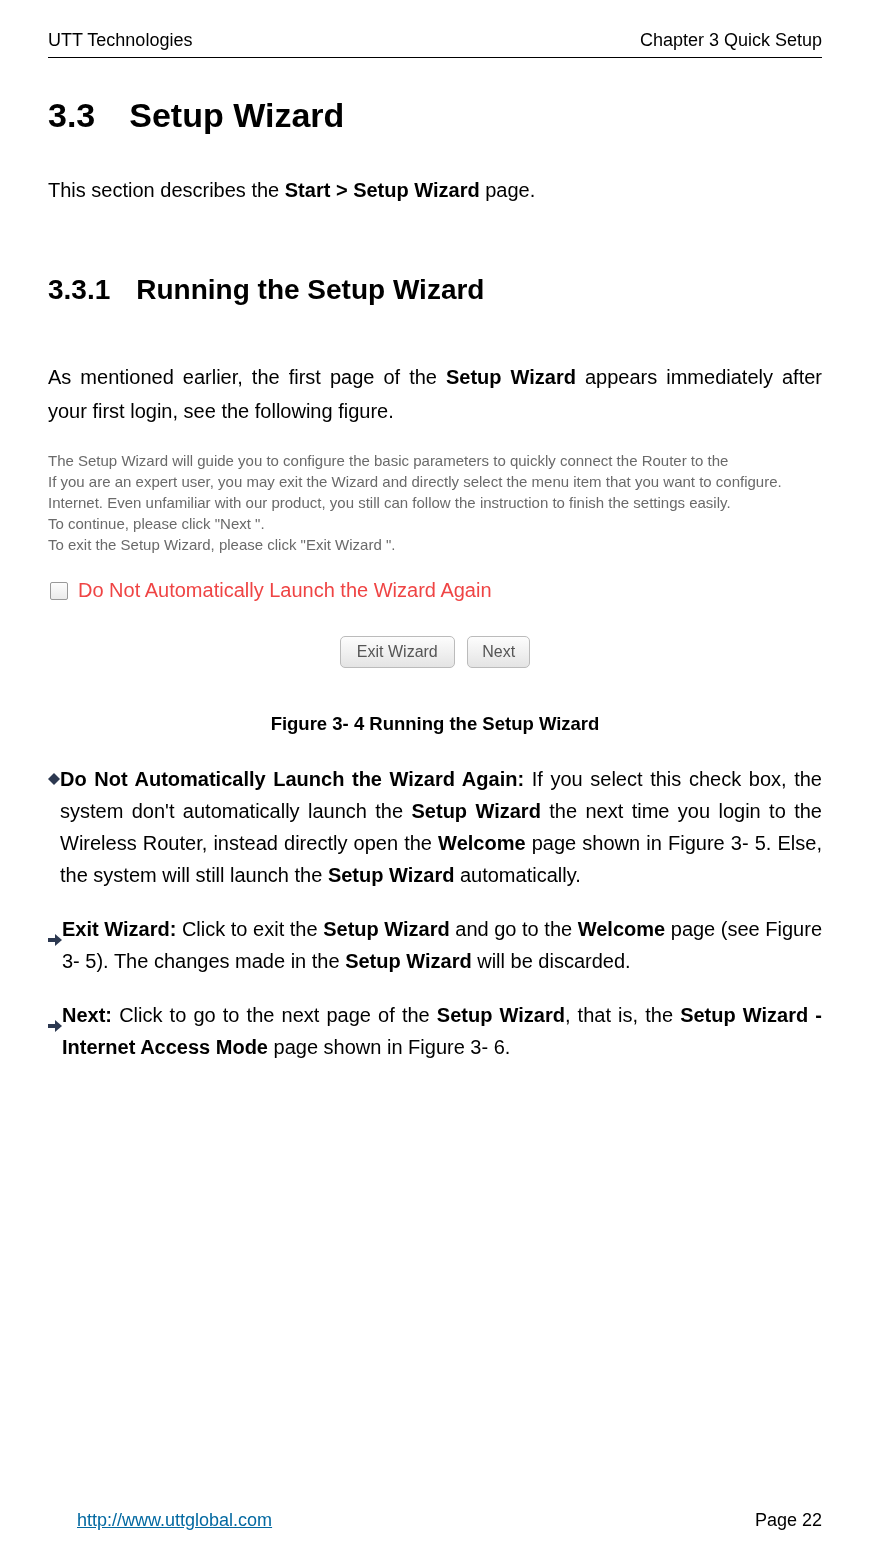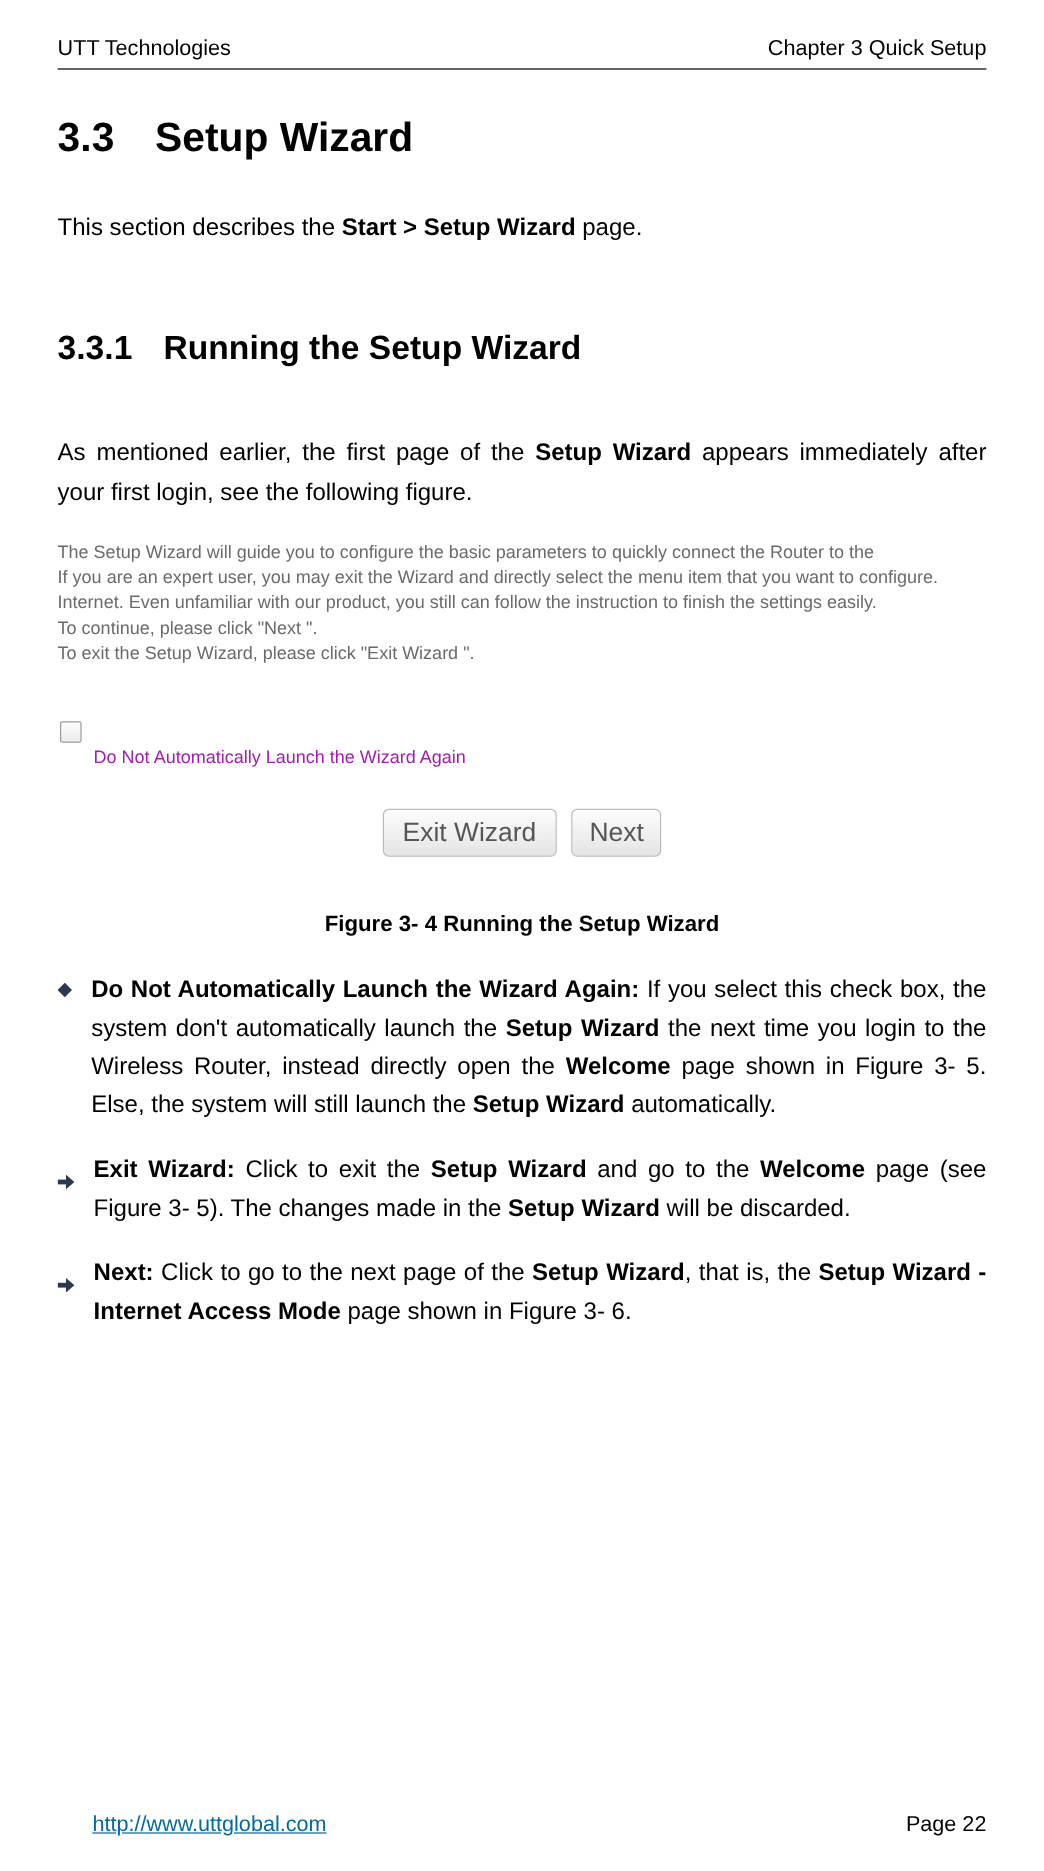--- a/index.html
+++ b/index.html
@@ -74,55 +74,53 @@
     }
     .checkbox {
       width: 18px;
       height: 18px;
       border: 1px solid #999;
       border-radius: 2px;
       background: linear-gradient(#fdfdfd, #ebebeb);
       display: inline-block;
     }
     .checkbox-label {
-      font-size: 15px;
-      color: #a21caf;
-      margin-top: 44px;
+      font-size: 20px;
+      color: #ef4444;
     }
     .button-row {
       text-align: center;
       margin-bottom: 10px;
     }
     .wiz-button {
       display: inline-block;
       min-width: 108px;
       padding: 6px 16px;
       border: 1px solid #bbb;
       border-radius: 5px;
       background: linear-gradient(#fdfdfd, #e4e4e4);
-      font-size: 22px;
+      font-size: 16px;
       color: #555;
       margin: 0 4px;
       text-align: center;
     }
     .wiz-button.next {
       min-width: 58px;
       padding: 6px 14px;
     }
     .figure-caption {
       text-align: center;
       font-size: 18.5px;
       font-weight: bold;
       margin-bottom: 28px;
       margin-top: 45px;
     }
     .bullet-item {
       display: flex;
       align-items: flex-start;
-      gap: 16px;
       font-size: 20px;
       line-height: 1.6;
       text-align: justify;
       margin-bottom: 22px;
     }
     .diamond-icon {
       flex-shrink: 0;
       width: 12px;
       height: 12px;
       margin-top: 10px;

